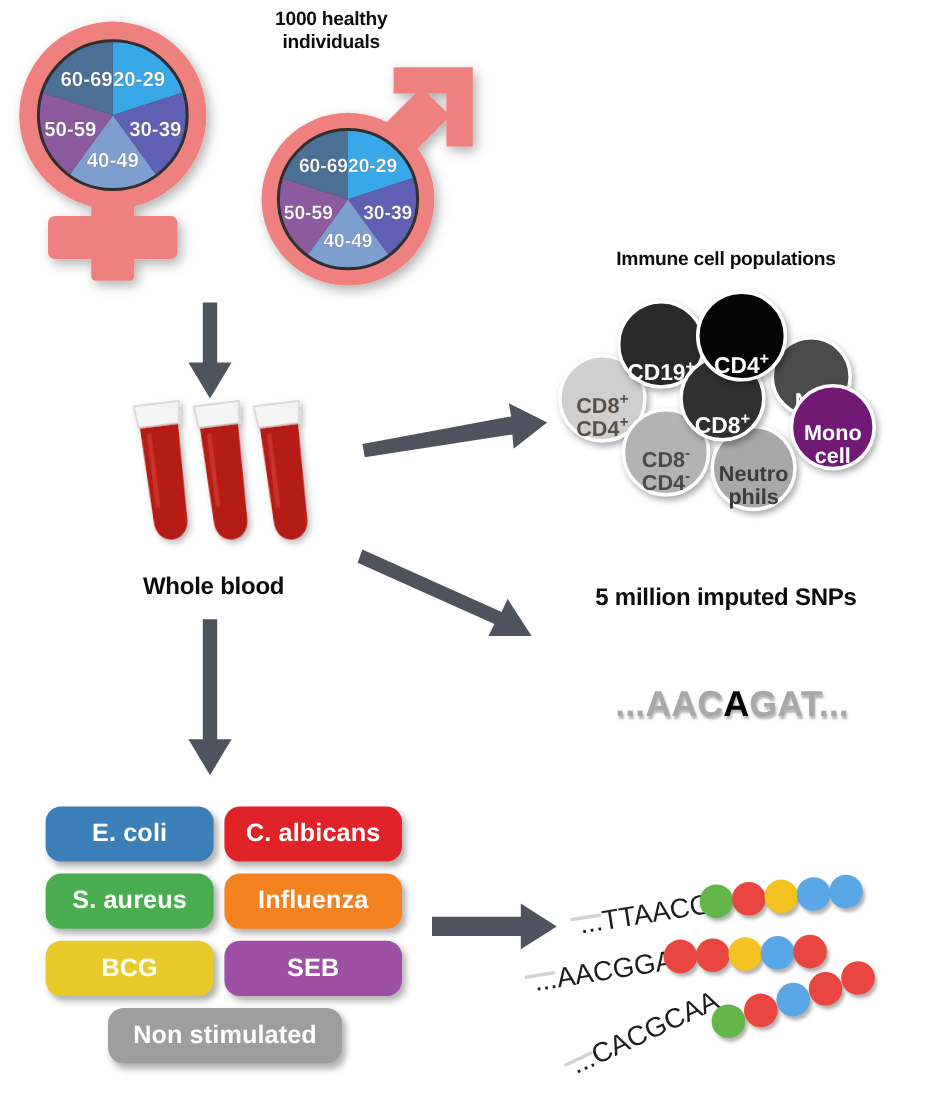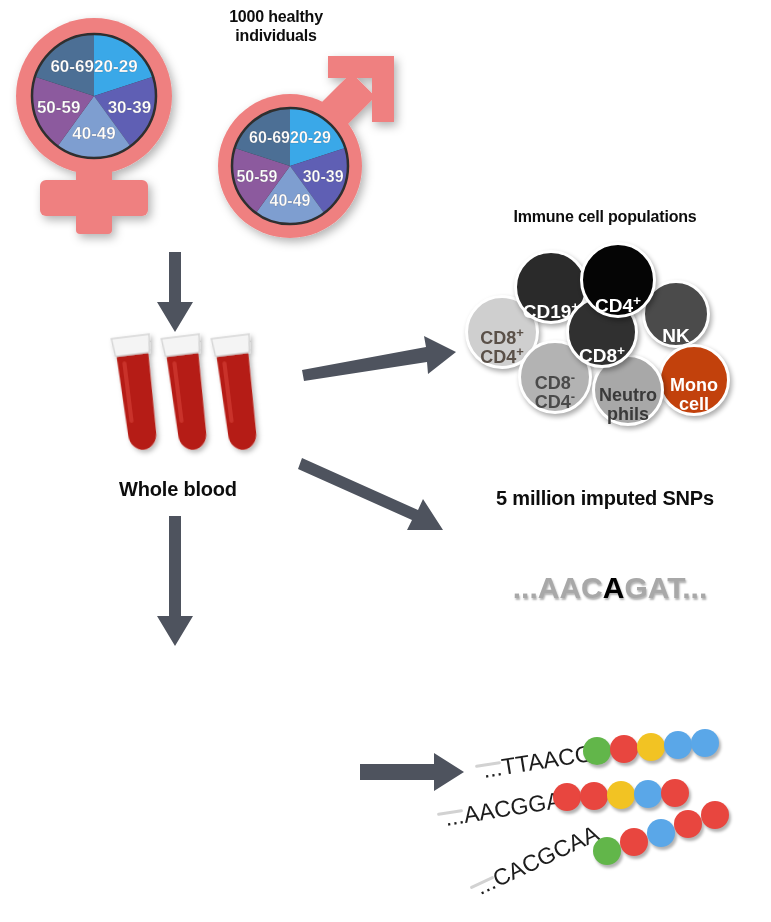--- a/index.html
+++ b/index.html
@@ -236,21 +236,21 @@
         <div>
           <span>CD8<sup>+</sup></span>
           <span>CD4<sup>+</sup></span>
         </div>
       </div>
       <div class="cell" style="left: 104px; top: 56px; width: 72px; height: 72px; background: rgb(48, 48, 48); color: rgb(255, 255, 255); font-size: 19px; z-index: 5;">
         <div>
           <span>CD8<sup>+</sup></span>
         </div>
       </div>
-      <div class="cell" style="left: 196px; top: 104px; width: 72px; height: 72px; background: #c2410c; color: rgb(255, 255, 255); font-size: 18px; z-index: 4;">
+      <div class="cell" style="left: 196px; top: 80px; width: 72px; height: 72px; background: #701a75; color: rgb(255, 255, 255); font-size: 18px; z-index: 4;">
         <div>
           <span>Mono</span>
           <span>cell</span>
         </div>
       </div>
       <div class="cell" style="left: 56px; top: 100px; width: 74px; height: 74px; background: rgb(179, 179, 179); color: rgb(74, 74, 74); font-size: 18px; z-index: 3;">
         <div>
           <span>CD8<sup>-</sup></span>
           <span>CD4<sup>-</sup></span>
         </div>
@@ -261,20 +261,43 @@
           <span>phils</span>
         </div>
       </div>
     </div>
 
   <div class="abs title" id="t-snps">5 million imputed SNPs</div>
   <div class="abs" id="snps">
       <div class="seq" style="top: 44px;"><span class="g">...AAC</span><span class="hi">A</span><span class="g">GAT...</span></div>
     </div>
 
+  <div class="abs" id="stim">
+      <div class="chip" style="left: 0px; top: 0px; width: 140px; height: 46px; background: rgb(59, 126, 184);">
+        <span>E. coli</span>
+      </div>
+      <div class="chip" style="left: 149px; top: 0px; width: 148px; height: 46px; background: rgb(224, 35, 41);">
+        <span>C. albicans</span>
+      </div>
+      <div class="chip" style="left: 0px; top: 56px; width: 140px; height: 46px; background: rgb(74, 174, 80);">
+        <span>S. aureus</span>
+      </div>
+      <div class="chip" style="left: 149px; top: 56px; width: 148px; height: 46px; background: rgb(245, 130, 32);">
+        <span>Influenza</span>
+      </div>
+      <div class="chip" style="left: 0px; top: 112px; width: 140px; height: 46px; background: rgb(232, 203, 42);">
+        <span>BCG</span>
+      </div>
+      <div class="chip" style="left: 149px; top: 112px; width: 148px; height: 46px; background: rgb(156, 79, 163);">
+        <span>SEB</span>
+      </div>
+      <div class="chip" style="left: 52px; top: 168px; width: 195px; height: 46px; background: rgb(158, 158, 158);">
+        <span>Non stimulated</span>
+      </div>
+    </div>
 
   <div class="abs" id="genes">
       <div class="gline" style="left: 20px; top: 28px; width: 26px; transform: rotate(-9deg);"></div>
       <div class="gseq" style="left: 28px; top: 22px; transform: rotate(-9deg); transform-origin: left center;">...TTAACGG</div>
       <div class="bead" style="left: 128px; top: 2px; width: 28px; height: 28px; background: rgb(98, 182, 74);"></div>
       <div class="bead" style="left: 155px; top: 0px; width: 28px; height: 28px; background: rgb(232, 70, 63);"></div>
       <div class="bead" style="left: 182px; top: -2px; width: 28px; height: 28px; background: rgb(242, 195, 35);"></div>
       <div class="bead" style="left: 209px; top: -4px; width: 28px; height: 28px; background: rgb(90, 167, 232);"></div>
       <div class="bead" style="left: 236px; top: -6px; width: 28px; height: 28px; background: rgb(90, 167, 232);"></div>
       <div class="gline" style="left: -18px; top: 76px; width: 26px; transform: rotate(-9deg);"></div>

